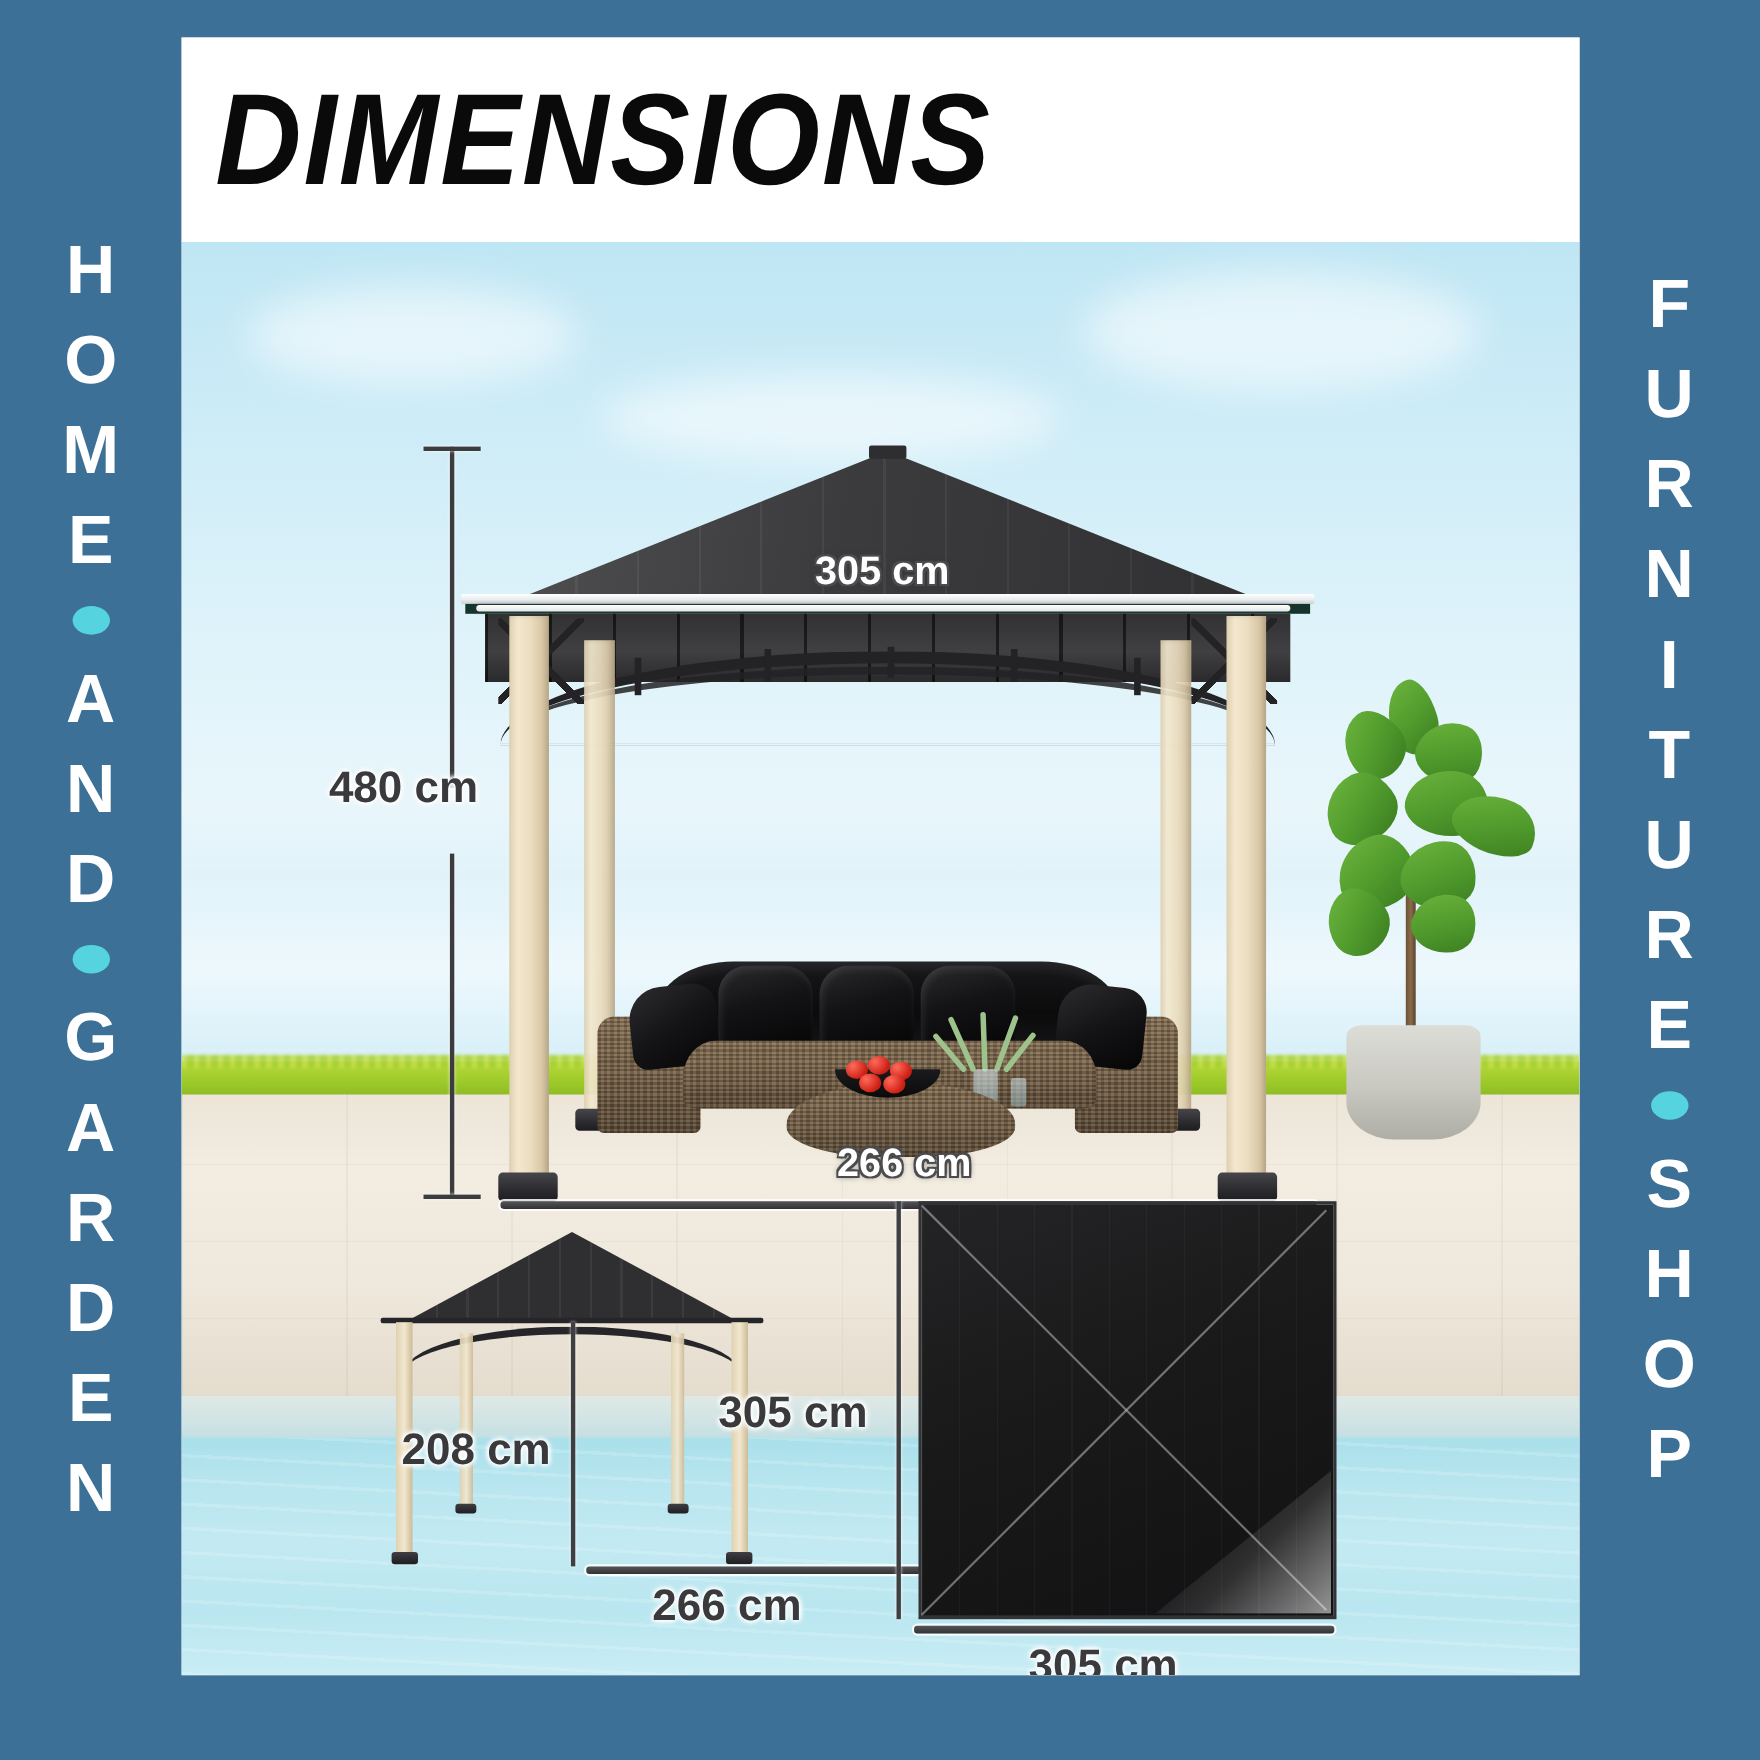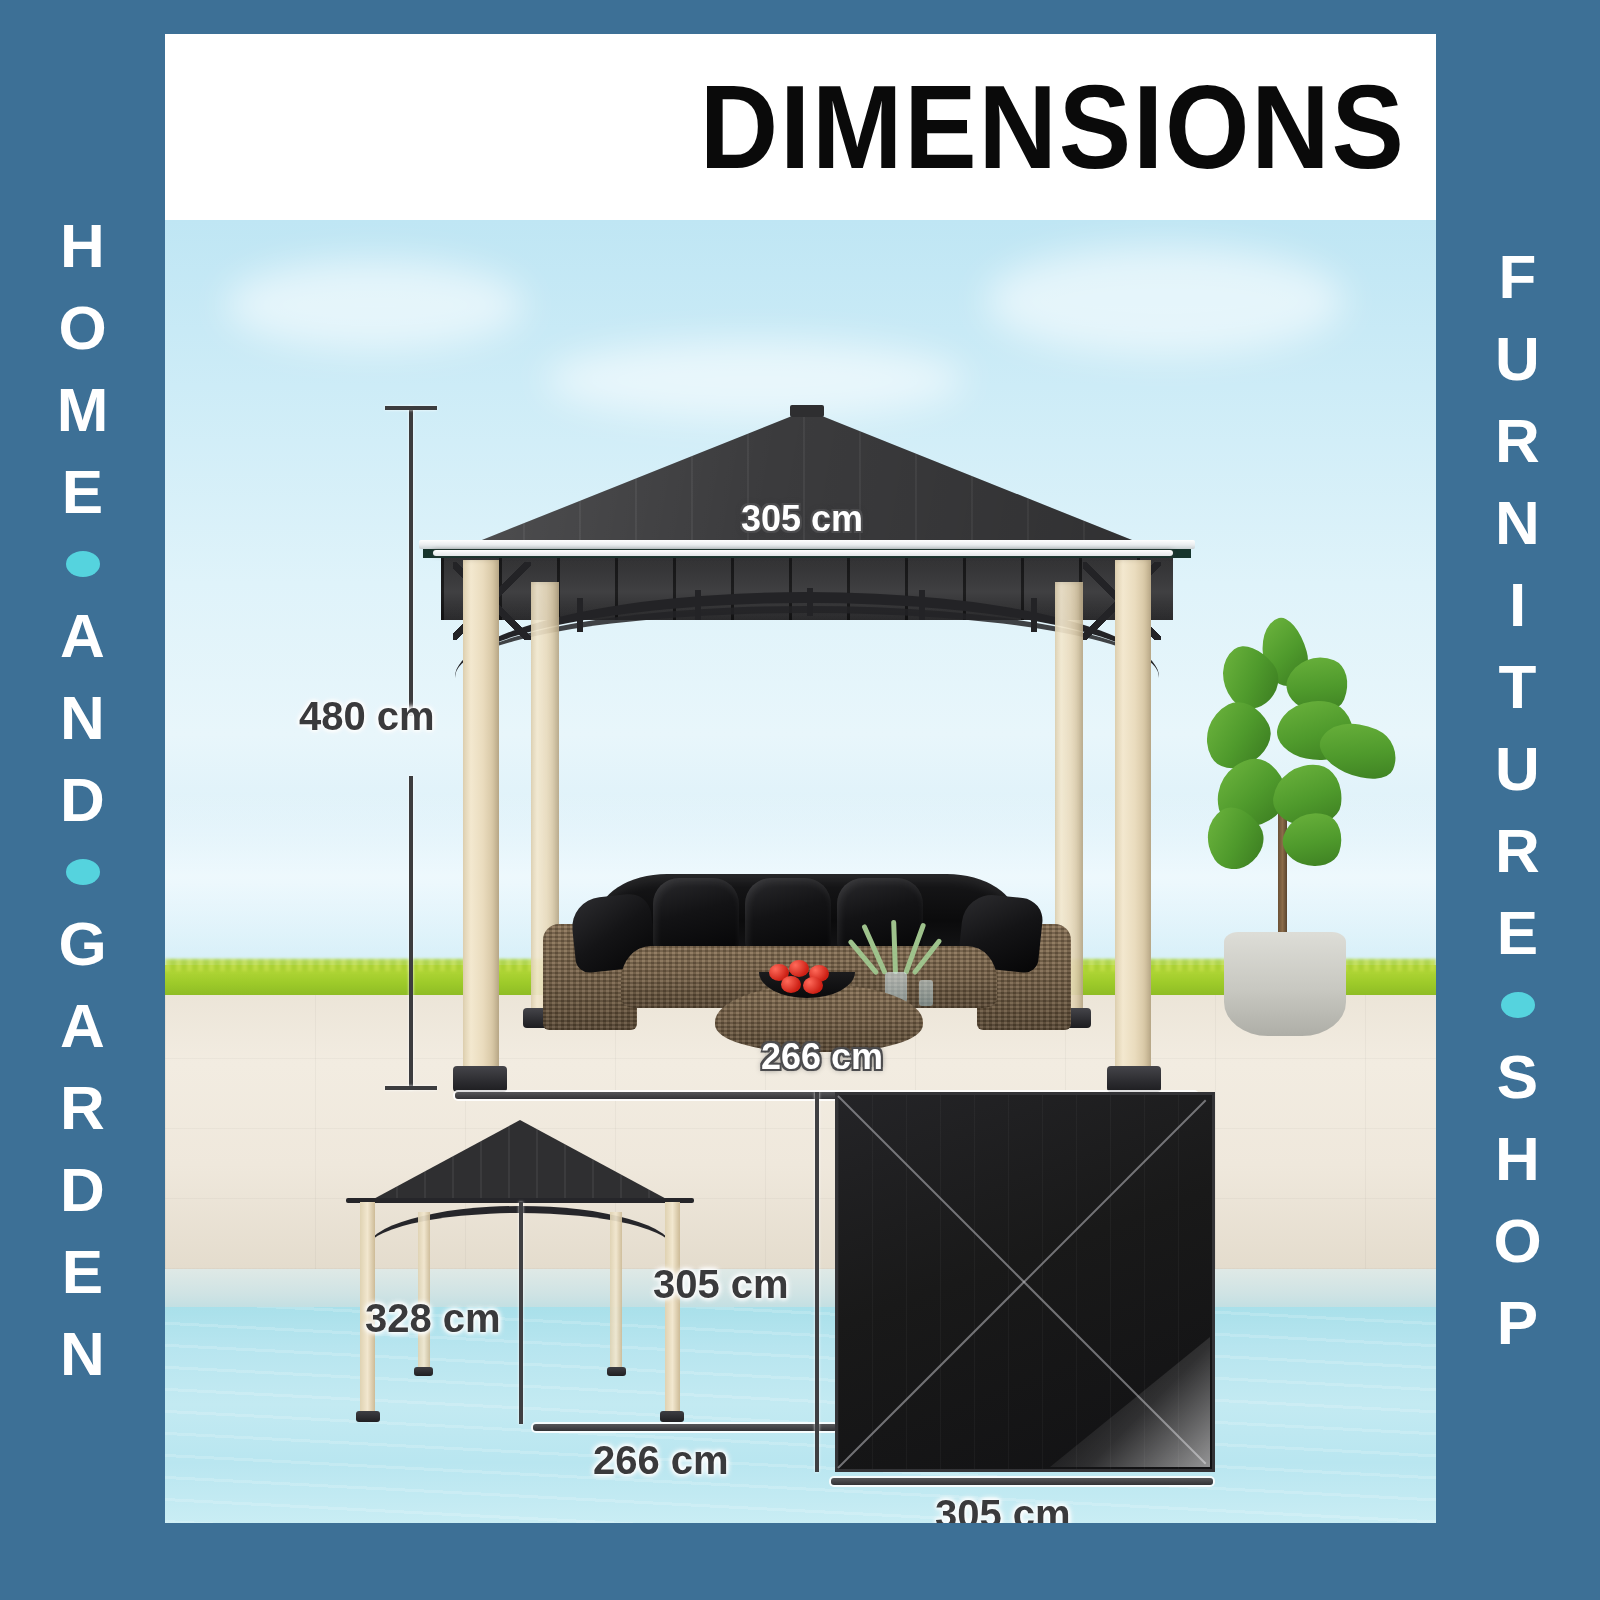--- a/index.html
+++ b/index.html
@@ -34,21 +34,21 @@
   .card {
     position:absolute; left:165px; top:34px;
     width:1271px; height:1489px;
     background:#ffffff; overflow:hidden;
   }
 
   
   .title-band {
     position:absolute; left:0; top:0; width:100%; height:186px;
     background:#ffffff;
-    display:flex; align-items:center; justify-content:flex-end;
+    display:flex; align-items:center; justify-content:flex-start;font-style:italic;
   }
   .title-text {
     font-family:"Liberation Sans Narrow","Liberation Sans", sans-serif;
     font-size:118px; font-weight:bold; color:#0a0a0a;
     letter-spacing:2px; transform:scaleX(0.92); transform-origin:center;
   }
 
   
   .scene { position:absolute; left:0; top:186px; width:100%; height:1303px; overflow:hidden; }
 
@@ -509,21 +509,21 @@
       <div class="ms-post bl"></div>
       <div class="ms-post br"></div>
       <div class="ms-foot bl"></div>
       <div class="ms-foot br"></div>
       <div class="ms-post fl"></div>
       <div class="ms-post fr"></div>
       <div class="ms-foot fl"></div>
       <div class="ms-foot fr"></div>
     </div>
     <div class="dim-v-line" style="left:354px; top:982px; height:222px; background:#3f3f42;"></div>
-    <div class="lbl-dark" style="left:200px; top:1076px;">328 cm</div>
+    <div class="lbl-dark" style="left:200px; top:1076px;">208 cm</div>
     <div class="dim-h-dark" style="left:368px; top:1204px; width:304px;"></div>
     <div class="lbl-dark" style="left:428px; top:1218px;">266 cm</div>
 
     <div class="mini-top">
       <div class="mt-plate">
         <div class="mt-hip" style="left:0; top:0; width:520px; transform:rotate(45deg);"></div>
         <div class="mt-hip" style="left:0; bottom:0; width:520px; transform:rotate(-45deg);"></div>
         <div class="mt-glow"></div>
       </div>
     </div>

